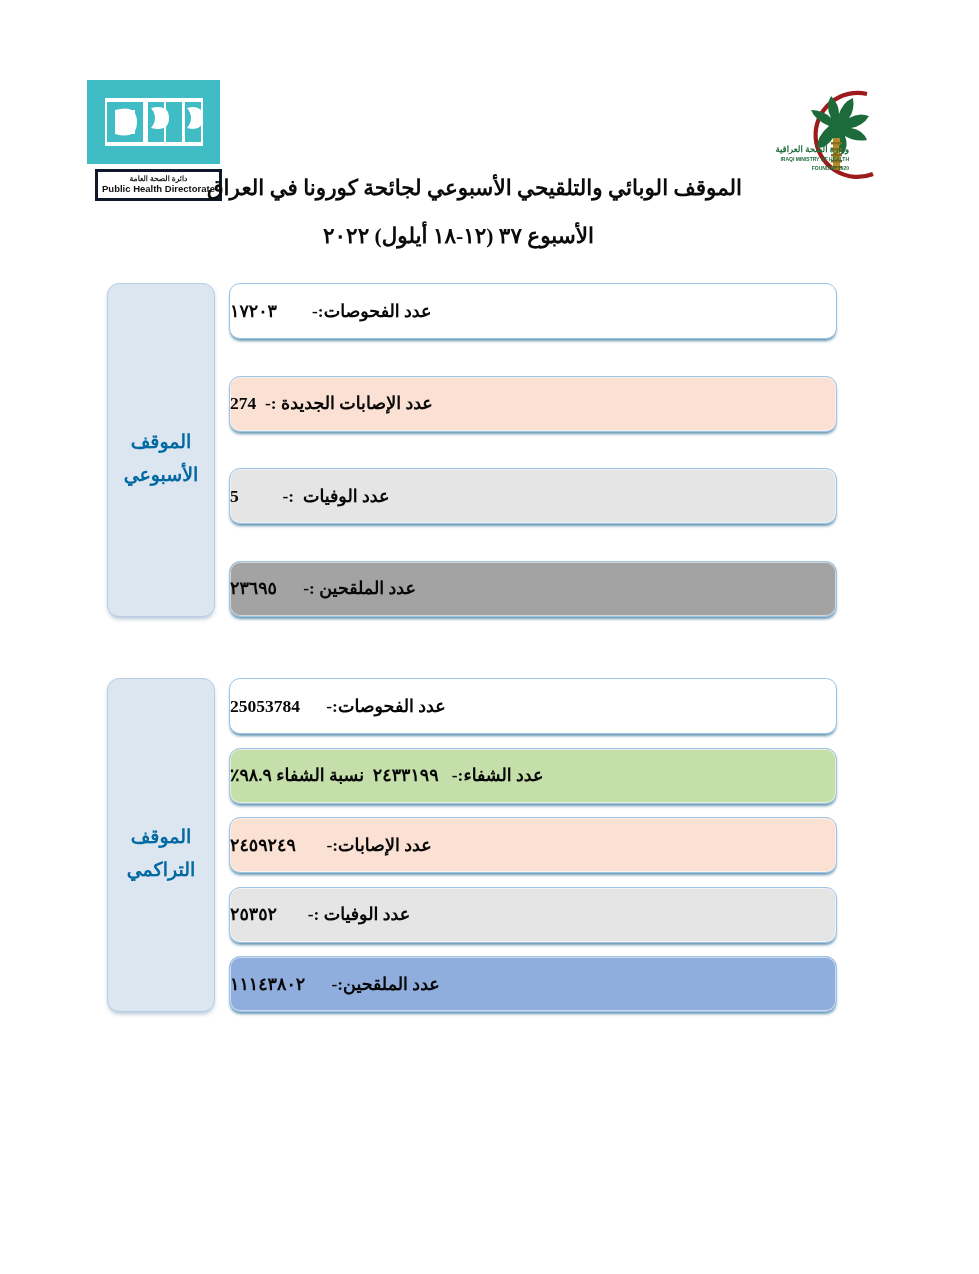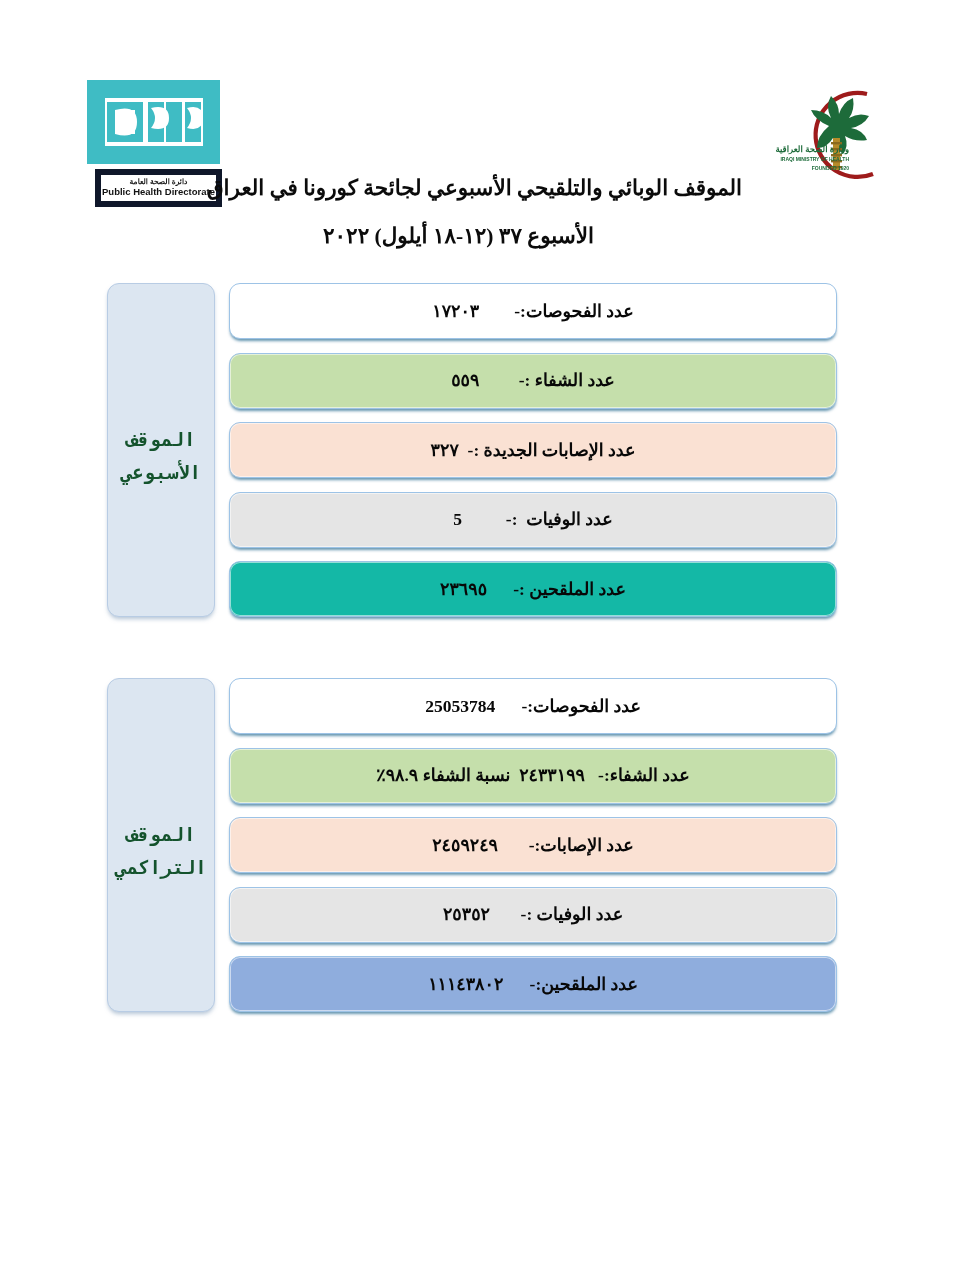--- a/index.html
+++ b/index.html
@@ -30,21 +30,21 @@
     width: 140px;
   }
   .phd-mark {
     width: 137px;
     height: 88px;
     display: block;
   }
   .phd-caption {
     margin-top: 3px;
     width: 127px;
-    border: 6px solid #0f172a;
+    border: 3px solid #0f172a;
     background: #ffffff;
     text-align: center;
     padding: 2px 1px 3px 1px;
     box-sizing: border-box;
   }
   .phd-caption-ar {
     font-family: "Liberation Sans", sans-serif;
     font-size: 7.5px;
     font-weight: bold;
     color: #1a1a1a;
@@ -120,21 +120,21 @@
   .row {
     position: relative;
     height: 56px;
     margin-bottom: 6px;
     border-radius: 11px;
     border: 1px solid #9dc3e6;
     box-shadow: 0 3px 3px -1px rgba(49,113,150,0.75),
                 0 0 0 1px rgba(255,255,255,0.55) inset;
     display: flex;
     align-items: center;
-    justify-content: center;
+    justify-content: flex-end;
     box-sizing: border-box;
     direction: rtl;
   }
   .row:last-child { margin-bottom: 0; }
 
   .row-text {
     font-family: "Liberation Serif", serif;
     font-size: 17.5px;
     font-weight: bold;
     color: #080808;
@@ -150,24 +150,24 @@
     border-radius: 12px;
     border: 1px solid #b8cce4;
     background: #dce6f1;
     box-shadow: 0 3px 4px -1px rgba(120,150,180,0.55);
     display: flex;
     align-items: center;
     justify-content: center;
     box-sizing: border-box;
   }
   .sidebar-label {
-    font-family: Liberation Mono, monospace;
+    font-family: Liberation Serif, serif;
     font-size: 19px;
     font-weight: bold;
-    color: #14532d;
+    color: #0369a1;
     text-align: center;
     line-height: 1.75;
     direction: rtl;
     margin-top: 16px;
   }
 </style>
 </head>
 <body>
 
 <div class="header">
@@ -225,30 +225,27 @@
 
 <div class="panel" id="panel-weekly">
   <div class="sidebar-cell">
     <div class="sidebar-label" style="white-space: pre-line;">الموقف
 الأسبوعي</div>
   </div>
   <div class="rows-col" id="weekly-rows">
       <div class="row" style="background: rgb(255, 255, 255);">
         <div class="row-text">عدد الفحوصات:-        ١٧٢٠٣</div>
       </div>
-      <div class="row" style="background: rgb(197, 223, 171);">
-        <div class="row-text">عدد الشفاء :-         ٥٥٩</div>
-      </div>
       <div class="row" style="background: rgb(250, 225, 211);">
-        <div class="row-text">عدد الإصابات الجديدة :-  ٣٢٧</div>
+        <div class="row-text">عدد الإصابات الجديدة :-  274</div>
       </div>
       <div class="row" style="background: rgb(229, 229, 229);">
         <div class="row-text">عدد الوفيات  :-          5</div>
       </div>
-      <div class="row" style="background: #14b8a6;">
+      <div class="row" style="background: #a3a3a3;">
         <div class="row-text">عدد الملقحين :-      ٢٣٦٩٥</div>
       </div>
     </div>
 </div>
 
 <div class="panel" id="panel-cumulative">
   <div class="sidebar-cell">
     <div class="sidebar-label" style="white-space: pre-line;">الموقف
 التراكمي</div>
   </div>

